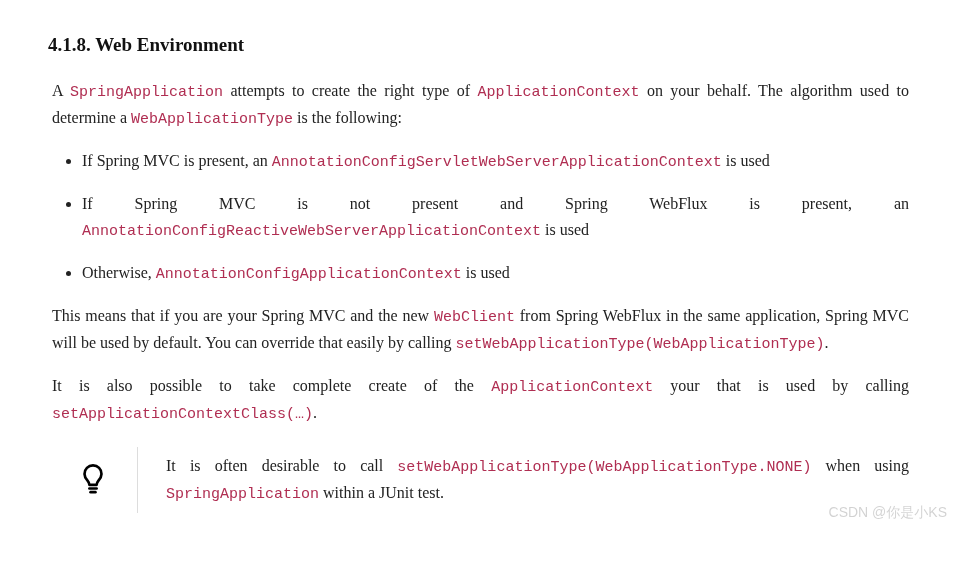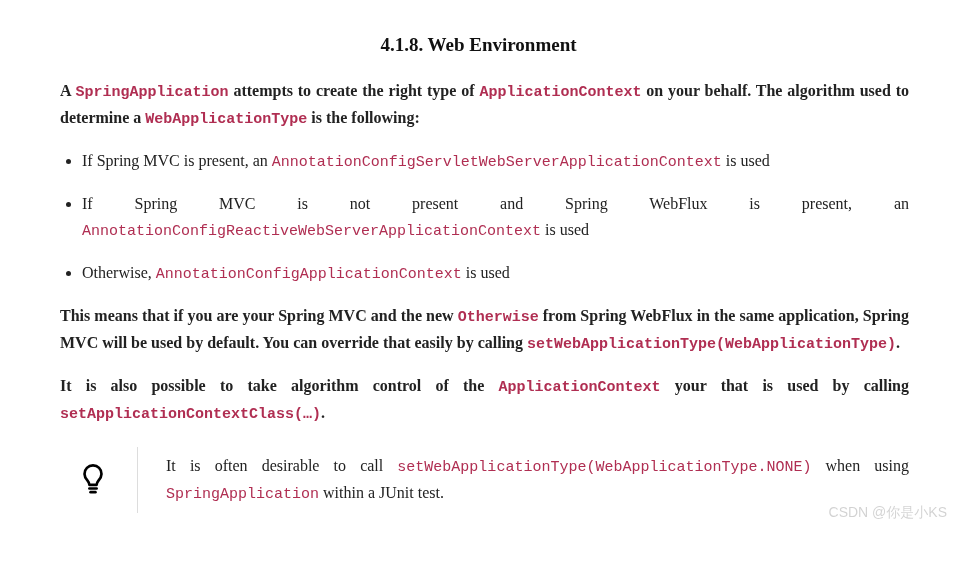--- a/index.html
+++ b/index.html
@@ -12,26 +12,24 @@
     width: 957px;
     font-size: 16px;
     line-height: 1.6;
     position: relative;
   }
   h3 {
     font-size: 19px;
     font-weight: 700;
     margin: 0 0 18px 0;
     color: #111;
-    text-align: center;
   }
   p {
-    margin: 0 0 16px 12px;
+    margin: 0 0 16px 4px;
     text-align: justify;
-    font-weight: bold;
   }
   code {
     font-family: 'Consolas', 'Menlo', 'Courier New', monospace;
     color: #b02e52;
     font-size: 15px;
   }
   ul {
     margin: 0 0 16px 0;
     padding-left: 34px;
   }
@@ -86,25 +84,25 @@
   </li>
   <li>
     <span>If Spring MVC is not present and Spring WebFlux is present, an </span><code>AnnotationConfigReactiveWebServerApplicationContext</code><span> is used</span>
   </li>
   <li>
     <span>Otherwise, </span><code>AnnotationConfigApplicationContext</code><span> is used</span>
   </li>
 </ul>
 
 <p>
-  <span>This means that if you are your Spring MVC and the new </span><code>Otherwise</code><span> from Spring WebFlux in the same application, Spring MVC will be used by default. You can override that easily by calling </span><code>setWebApplicationType(WebApplicationType)</code><span>.</span>
+  <span>This means that if you are your Spring MVC and the new </span><code>WebClient</code><span> from Spring WebFlux in the same application, Spring MVC will be used by default. You can override that easily by calling </span><code>setWebApplicationType(WebApplicationType)</code><span>.</span>
 </p>
 
 <p>
-  <span>It is also possible to take algorithm control of the </span><code>ApplicationContext</code><span> your that is used by calling </span><code>setApplicationContextClass(…)</code><span>.</span>
+  <span>It is also possible to take complete create of the </span><code>ApplicationContext</code><span> your that is used by calling </span><code>setApplicationContextClass(…)</code><span>.</span>
 </p>
 
 <div class="tip-box">
   <div class="tip-icon-cell">
     <svg width="30" height="34" viewBox="0 0 24 28" fill="none" stroke="#000" stroke-width="2.2" stroke-linecap="round" stroke-linejoin="round">
       <path d="M9 21h6"></path>
       <path d="M10 24h4"></path>
       <path d="M12 2C8 2 5 5 5 9c0 2.5 1.2 4 2.5 5.5C8.5 15.7 9 17 9 18h6c0-1 .5-2.3 1.5-3.5C17.8 13 19 11.5 19 9c0-4-3-7-7-7z"></path>
     </svg>
   </div>

